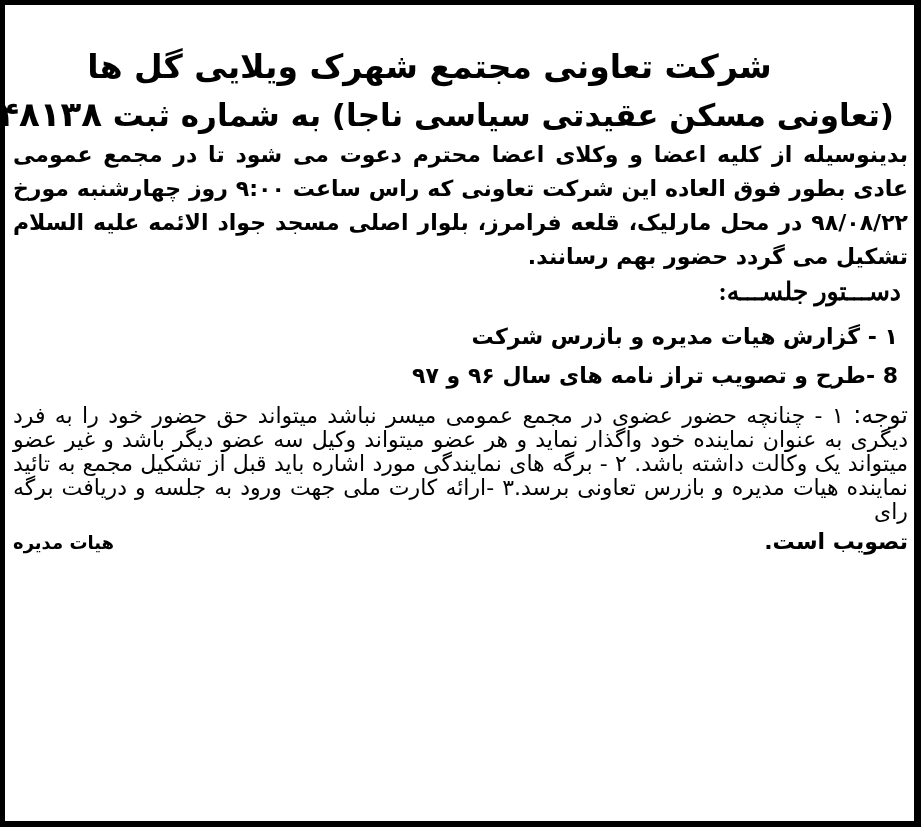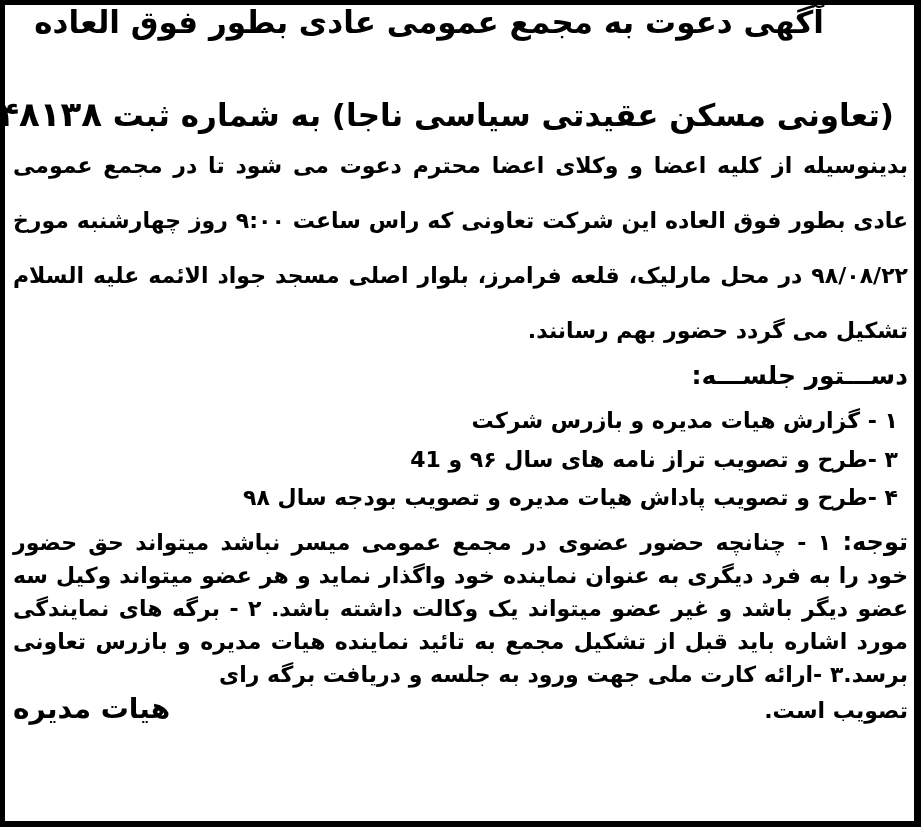--- a/index.html
+++ b/index.html
@@ -64,92 +64,92 @@
       margin-top: 6px;
       letter-spacing: 2px;
       direction: ltr;
       text-align: left;
       padding-left: 6px;
     }
     
     .para {
       font-size: 22px;
       font-weight: bold;
-      line-height: 55px;
+      line-height: 34px;
       padding: 0 6px 0 8px;
       text-align: justify;
       text-align-last: right;
     }
     .agenda-title {
       font-size: 25px;
       font-weight: bold;
       line-height: 36px;
-      padding: 0 6px;
+      padding: 0 13px;
       letter-spacing: -0.5px;
+      font-family: Liberation Serif, serif;
     }
     .agenda-list {
       list-style: none;
       margin: 8px;
       padding: 0 8px;
     }
     .agenda-item {
       font-size: 22px;
       font-weight: bold;
       line-height: 38.5px;
       white-space: nowrap;
     }
     .note {
       font-size: 22px;
-      font-weight: bold;
-      line-height: 33px;
+      font-weight: normal;
+      line-height: 24px;
       padding: 0 6px 0 8px;
       text-align: justify;
     }
     .note-label {
       font-size: 24px;
     }
     .footer-row {
       display: flex;
       justify-content: space-between;
       align-items: baseline;
       padding: 0 6px 0 8px;
       font-size: 22px;
       font-weight: bold;
       line-height: 36px;
     }
     .signature {
-      font-size: 28px;
+      font-size: 18px;
       font-weight: bold;
     }
   </style>
 </head>
 <body>
 
 <div class="frame">
 
   <div class="header">
-    <div class="headline h1">آگهی دعوت به مجمع عمومی عادی بطور فوق العاده</div>
 
 
+    <div class="headline h2">شرکت تعاونی مجتمع شهرک ویلایی گل ها</div>
 
     <div class="headline h3">
       <span>(تعاونی مسکن عقیدتی سیاسی ناجا) به شماره ثبت</span>
       <span class="reg-num">۴۸۱۳۸</span>
       
     </div>
   </div>
 
   <div class="para">بدینوسیله از کلیه اعضا و وکلای اعضا محترم دعوت می شود تا در مجمع عمومی عادی بطور فوق العاده این شرکت تعاونی که راس ساعت ۹:۰۰ روز چهارشنبه مورخ ۹۸/۰۸/۲۲ در محل مارلیک، قلعه فرامرز، بلوار اصلی مسجد جواد الائمه علیه السلام تشکیل می گردد حضور بهم رسانند.</div>
 
   <div class="agenda-title">دســـتور جلســـه:</div>
 
   <ul class="agenda-list">
     <li class="agenda-item">۱ - گزارش هیات مدیره و بازرس شرکت</li>
-    <li class="agenda-item">۳ -طرح و تصویب تراز نامه های سال ۹۶ و 41</li>
-    <li class="agenda-item">۴ -طرح و تصویب پاداش هیات مدیره و تصویب بودجه سال ۹۸</li>
+    <li class="agenda-item">8 -طرح و تصویب تراز نامه های سال ۹۶ و ۹۷</li>
   </ul>
 
   <div class="note">
     <span class="note-label">توجه:</span>
     <span>۱ - چنانچه حضور عضوی در مجمع عمومی میسر نباشد میتواند حق حضور خود را به فرد دیگری به عنوان نماینده خود واگذار نماید و هر عضو میتواند وکیل سه عضو دیگر باشد و غیر عضو میتواند یک وکالت داشته باشد. ۲ - برگه های نمایندگی مورد اشاره باید قبل از تشکیل مجمع به تائید نماینده هیات مدیره و بازرس تعاونی برسد.۳ -ارائه کارت ملی جهت ورود به جلسه و دریافت برگه رای</span>
   </div>
 
   <div class="footer-row">
     <span>تصویب است.</span>
     <span class="signature">هیات مدیره</span>

